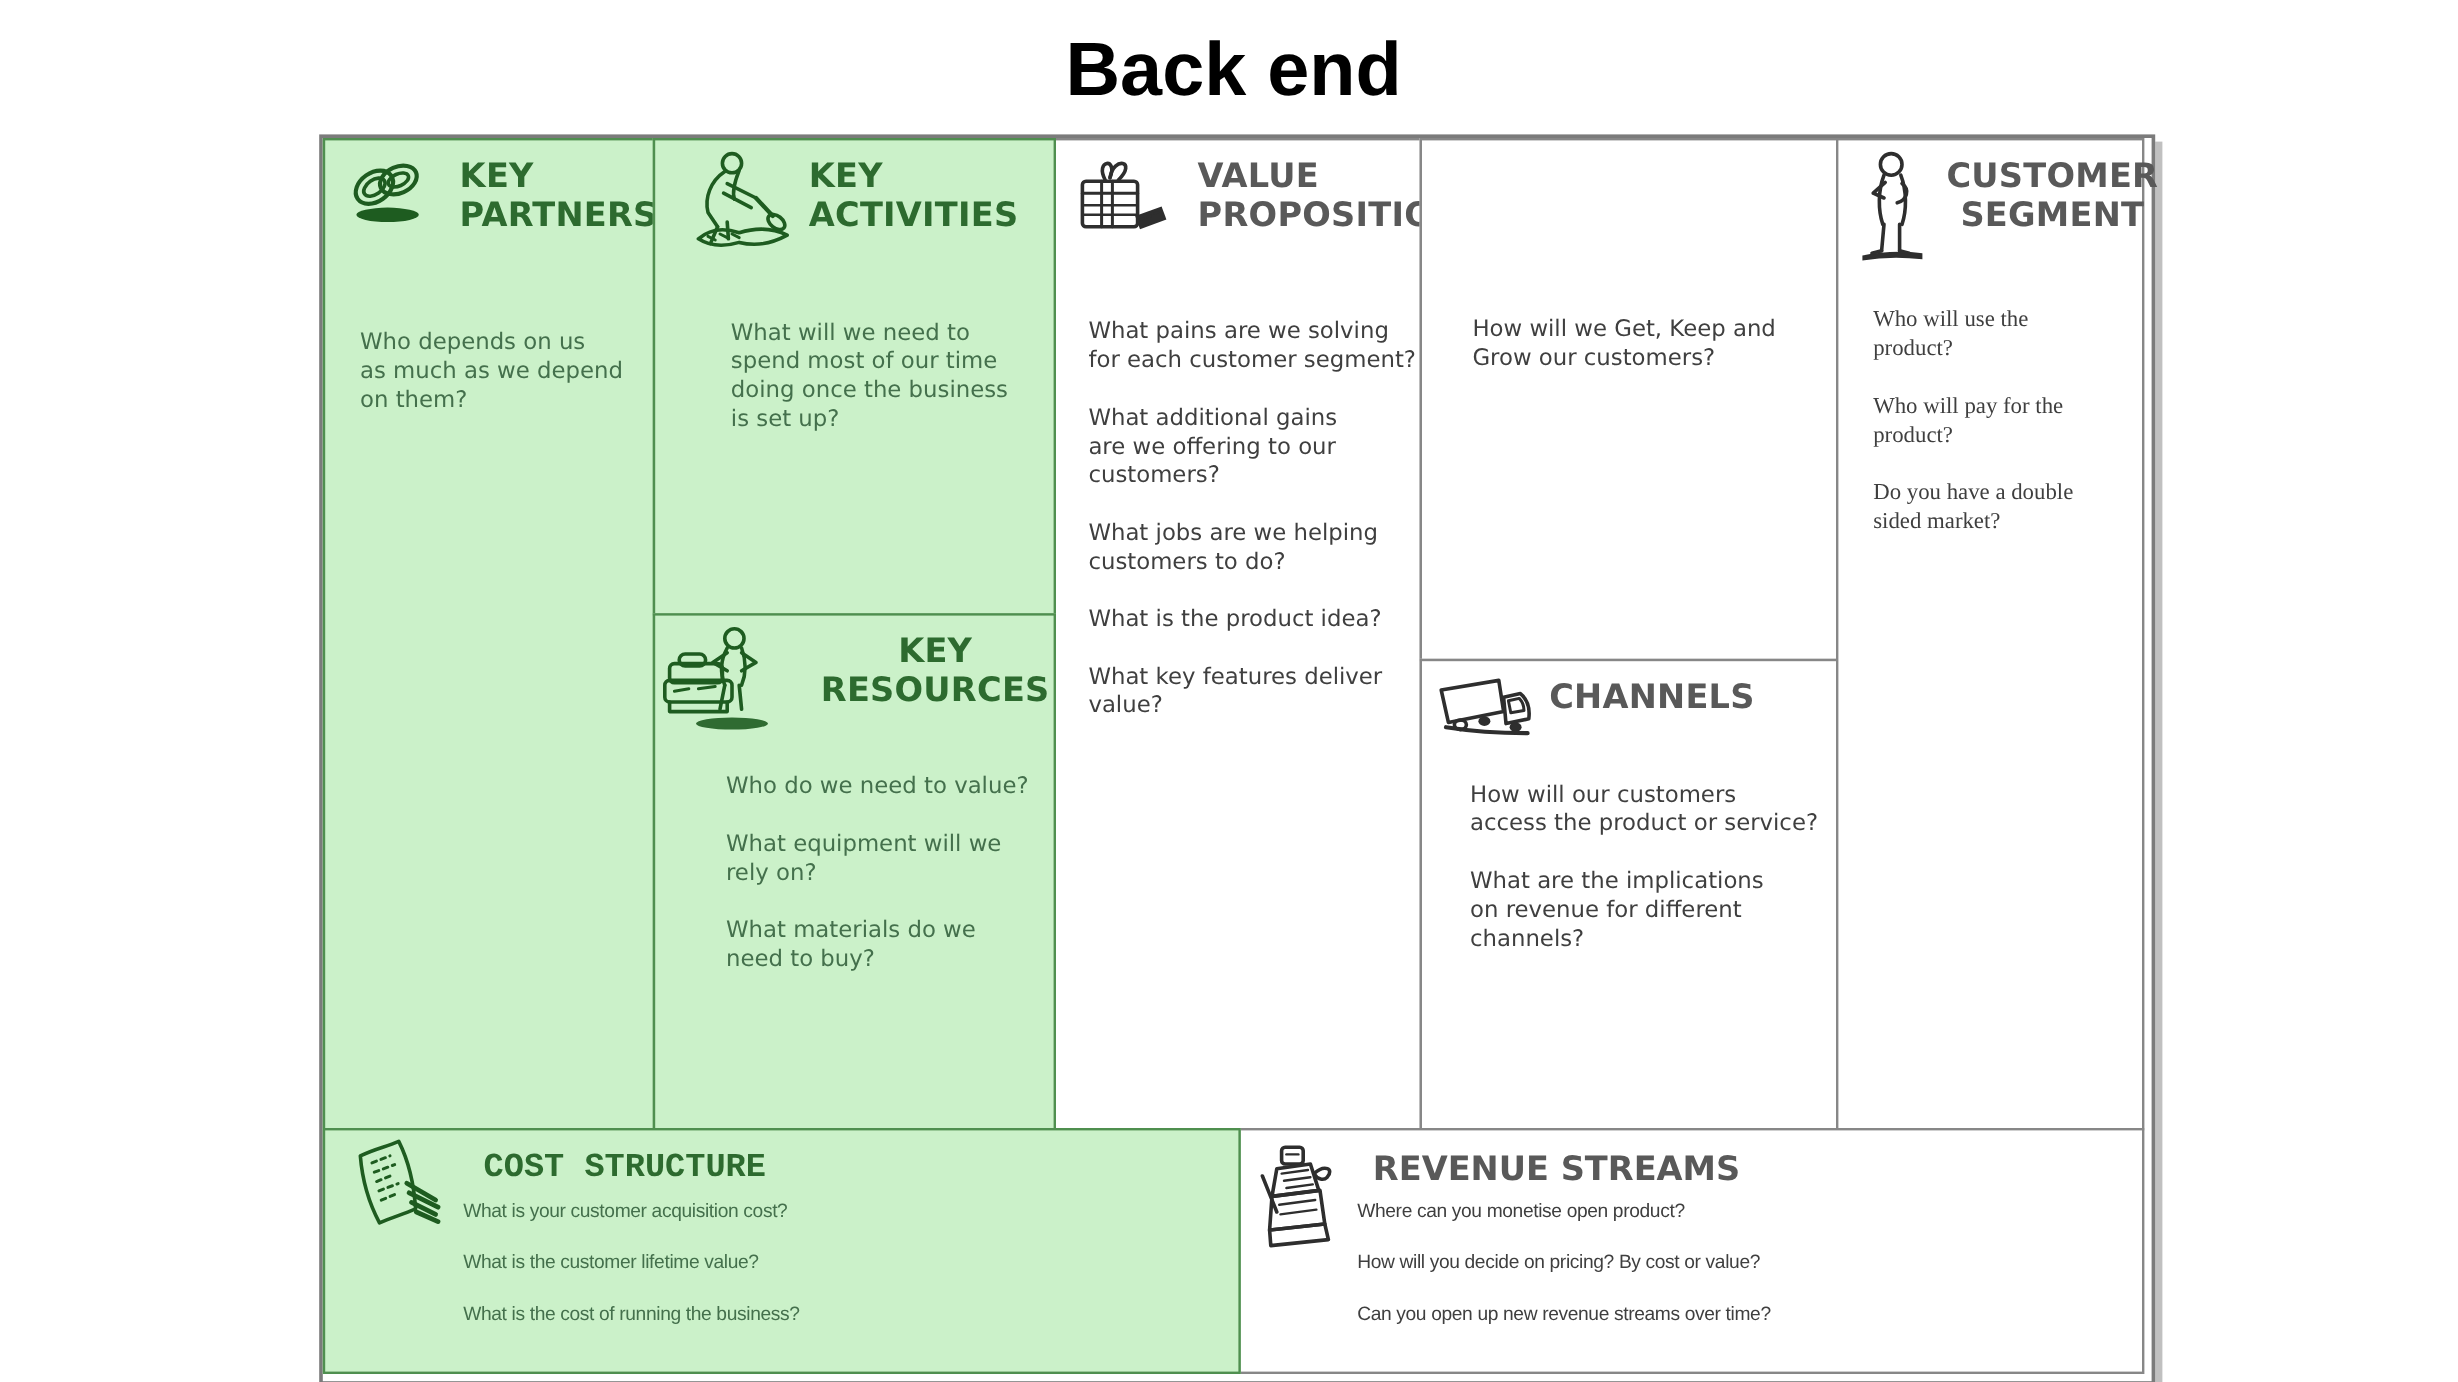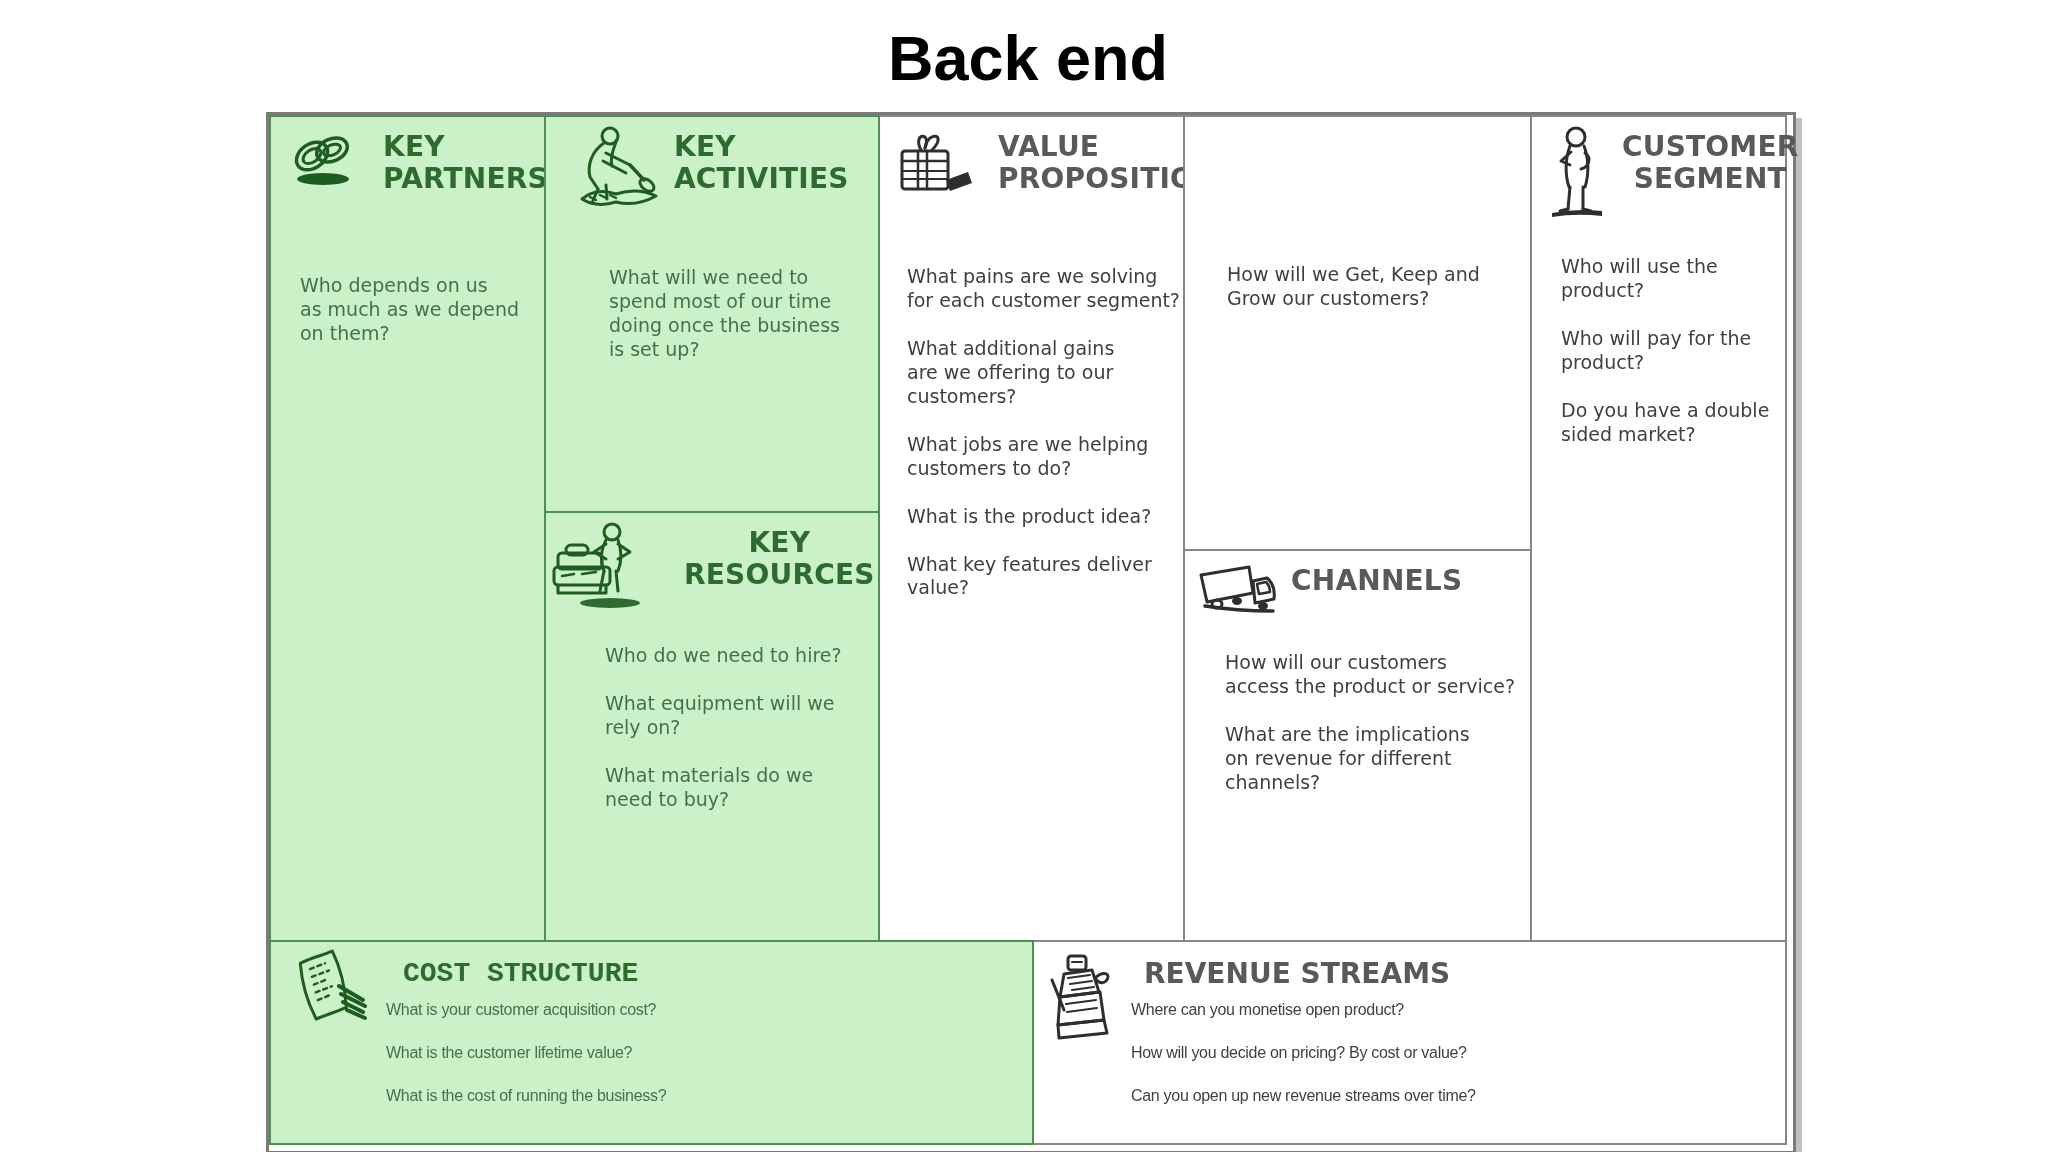--- a/index.html
+++ b/index.html
@@ -66,21 +66,21 @@
   #cell-cost .sec-title{margin-top:10px;margin-left:14px;font-family:Liberation Mono, monospace;}
   #cell-rev .sec-title{margin-top:8px;margin-left:14px;}
 
   
   #cell-kp  .body{left:29px;top:157px;width:238px;}
   #cell-ka  .body{left:63px;top:149px;width:262px;}
   #cell-kr  .body{left:59px;top:131px;width:268px;}
   #cell-vp  .body{left:27px;top:148px;width:288px;}
   #cell-rel .body{left:42px;top:146px;width:300px;}
   #cell-ch  .body{left:40px;top:100px;width:300px;}
-  #cell-cs  .body{left:29px;top:138px;width:222px;}
+  #cell-cs  .body{left:29px;top:138px;width:222px;font-family:Liberation Serif, serif;}
   #cell-cost .body{left:115px;top:58px;width:620px;}
   #cell-rev .body{left:97px;top:58px;width:640px;}
 
   .icon{flex:0 0 auto;}
   .icon path,.icon ellipse,.icon circle,.icon rect,.icon line,.icon polyline{
     fill:none;stroke-linecap:round;stroke-linejoin:round;}
   .icon.g *{stroke:#1e5c20;}
   .icon.d *{stroke:#2e2e2e;}
   .icon .fillg{fill:#1e5c20;stroke:none;}
   .icon .filld{fill:#2e2e2e;stroke:none;}
@@ -149,21 +149,21 @@
         <rect x="6" y="48" width="56" height="18" rx="4" stroke-width="3"></rect>
         <rect x="10" y="34" width="44" height="16" rx="4" stroke-width="3"></rect>
         <rect x="18" y="26" width="22" height="10" rx="5" stroke-width="3"></rect>
         <path d="M14,57 l12,-2 M34,55 l14,-2" stroke-width="2.5"></path>
         <path d="M10,66 L10,74 L58,74 L58,66" stroke-width="3"></path>
       </svg>
       <div class="sec-title t-center">KEY
 RESOURCES</div>
     </div>
     <div class="body">
-      <p>Who do we need to hire?</p>
+      <p>Who do we need to value?</p>
       <p>What equipment will we
 rely on?</p>
       <p>What materials do we
 need to buy?</p>
     </div>
   </div>
 
   <div class="cell white" id="cell-vp">
     <div class="head">
       <svg class="icon d" width="80" height="70" viewBox="0 0 80 70">

